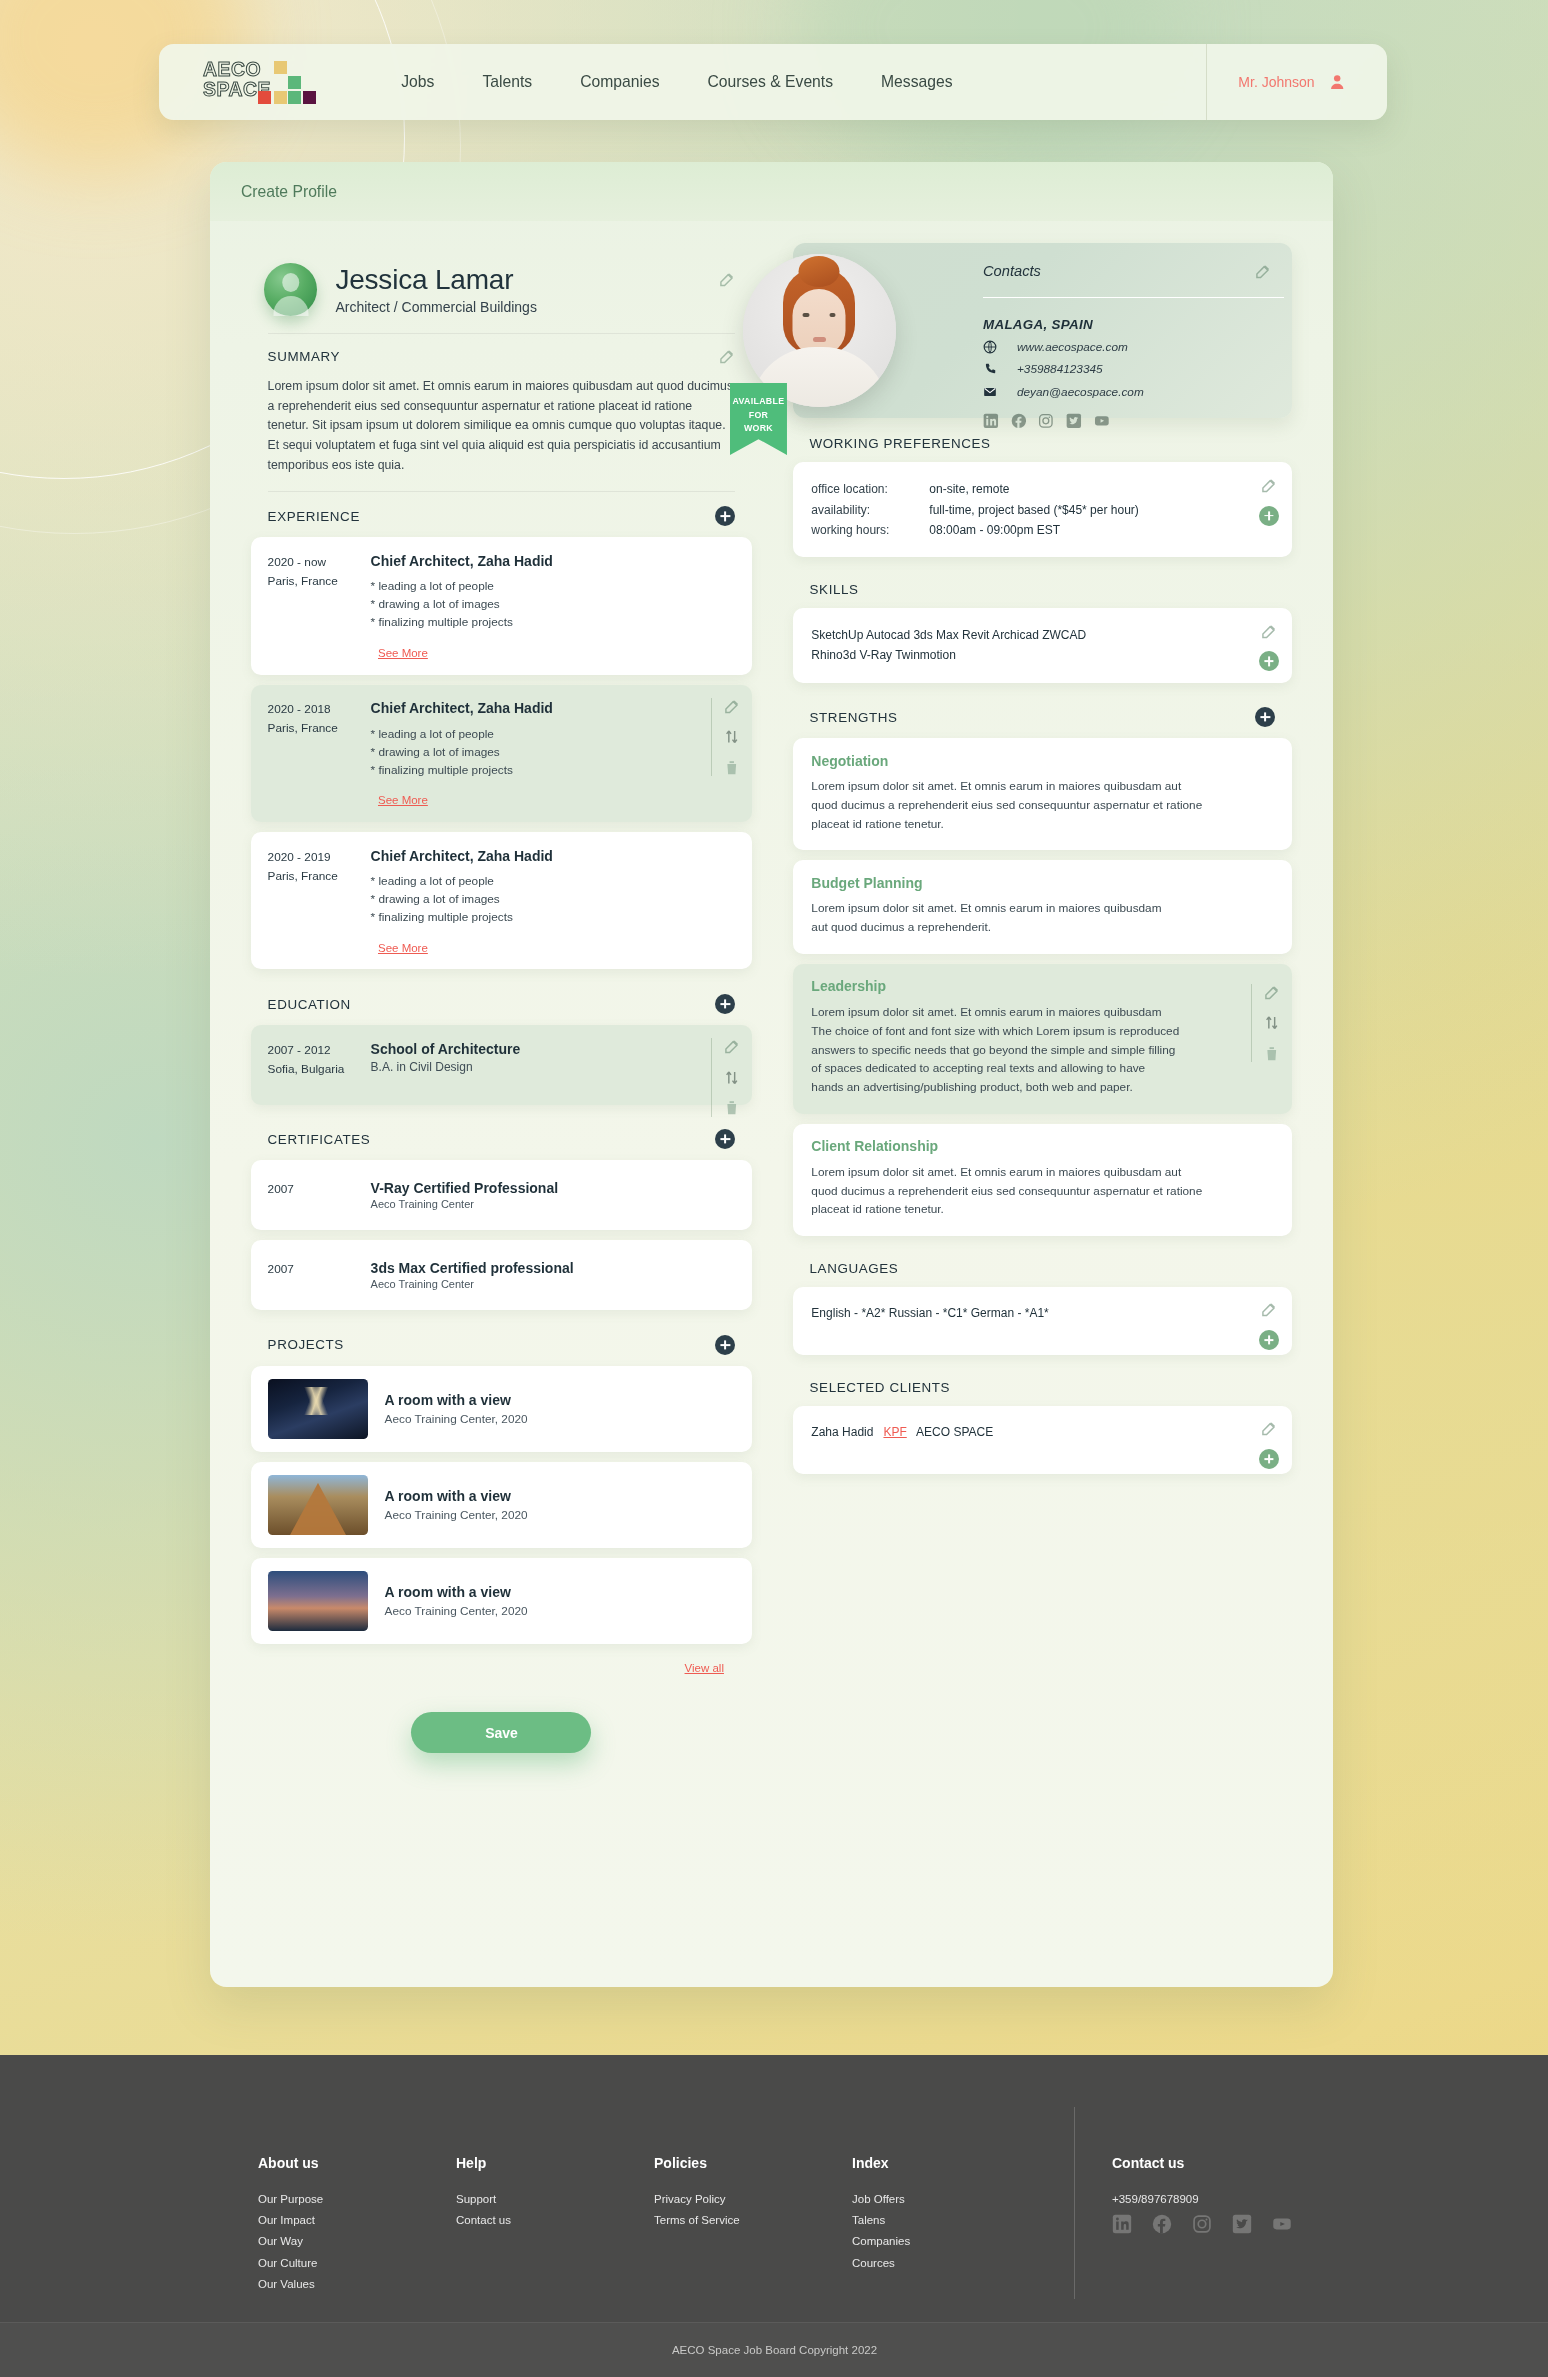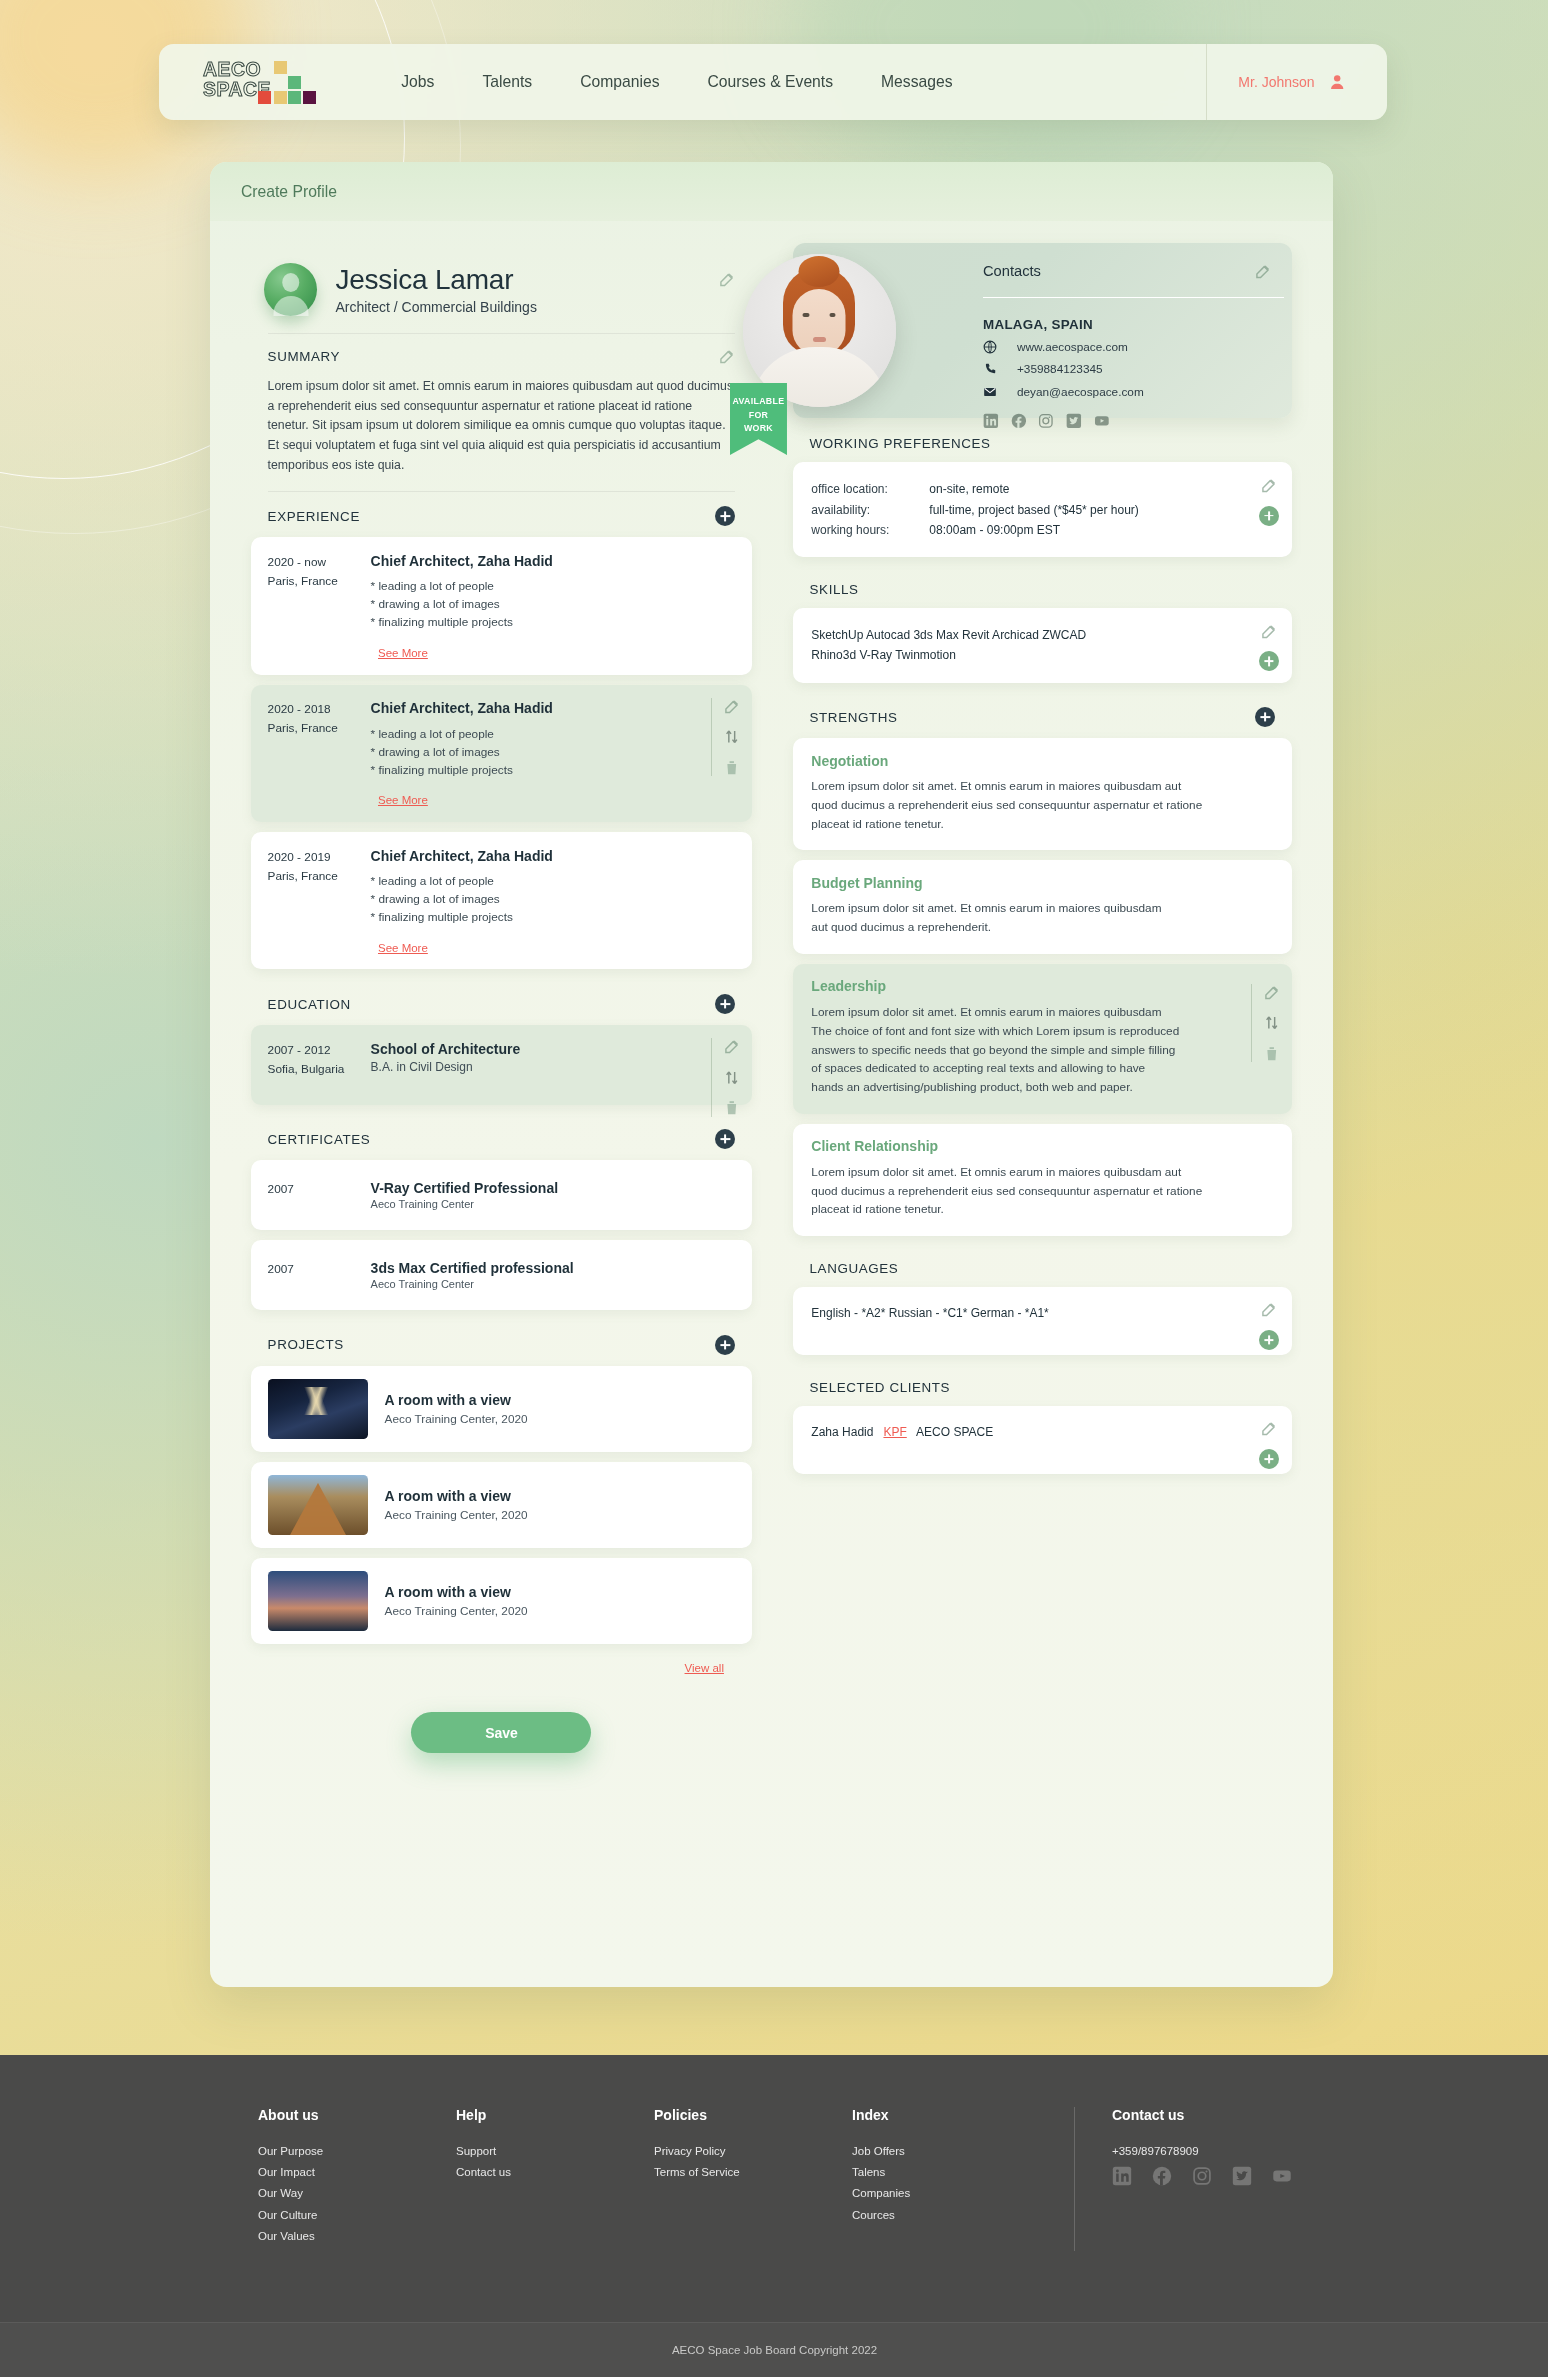--- a/index.html
+++ b/index.html
@@ -159,21 +159,21 @@
   .ph-lip{position:absolute;left:50%;top:48px;transform:translateX(-50%);width:13px;height:4.6px;
     border-radius:3.7px;background:#cf8e7d;}
   .ph-body{position:absolute;left:50%;bottom:-5.5px;transform:translateX(-50%);width:138px;height:66px;
     border-radius:65px 65px 0 0;background:linear-gradient(180deg,#f6f3ee 0%, #ece8e1 100%);}
   .ph-neck{position:absolute;left:50%;top:96px;transform:translateX(-50%);width:28px;height:22px;background:#ecd0bb;}
   .ribbon{position:absolute;left:-63px;top:140px;width:57px;height:72px;background:#4fbd7b;
     color:#fff;font-size:8.8px;font-weight:700;letter-spacing:0.3px;text-align:center;
     padding-top:12px;line-height:1.55;z-index:3;
     clip-path:polygon(0 0,100% 0,100% 100%,50% 78%,0 100%);
     box-shadow:0 9.2px 16.6px rgba(80,180,120,.35);}
-  .ct-body{position:absolute;left:190px;top:20px;right:8px;}
+  .ct-body{position:absolute;left:190px;top:20px;right:8px;font-style:italic;}
   .ct-title{font-size:14.7px;color:#22333c;}
   .ct-line{height:0.9px;background:#fff;margin:18.4px 0 18.4px 0;}
   .ct-city{font-size:13.4px;font-weight:700;color:#1f3039;letter-spacing:0.3px;}
   .ct-item{display:flex;gap:20px;margin-top:8.3px;font-size:11.8px;color:#2d3c45;}
   .ct-socials{display:flex;gap:12px;margin-top:14.7px;}
   .soc{width:15.7px;height:15.7px;opacity:.55;}
 
   
   .kv{display:flex;padding:16.6px 18.4px;}
   .kv-k{width:118px;flex:none;font-size:12px;color:#33424b;line-height:1.72;}
@@ -189,21 +189,21 @@
 
   .str{padding:14.7px 18.4px 16.6px 18.4px;position:relative;}
   .str-t{font-size:14px;color:#6aa87c;font-weight:700;margin-bottom:8.3px;}
   .str-p{font-size:11.8px;color:#3c4a52;line-height:1.6;max-width:396px;}
   .kpf{color:#ef5b52;text-decoration:underline;}
 
   
   .footer{position:absolute;left:0;right:0;top:2055px;height:267px;background:#4a4a49;z-index:6;}
   .f-inner{display:flex;padding:52px 0 0 258px;}
   .f-col{width:198px;}
-  .f-col h4{color:#fff;font-size:14px;margin-bottom:22px;}
+  .f-col h4{color:#fff;font-size:14px;margin-bottom:22px;margin-top:48px;}
   .f-col a{display:block;color:#e8e8e8;font-size:11.5px;text-decoration:none;margin-bottom:9.2px;}
   .f-contact{padding-left:37px;border-left:0.9px solid #6a6a69;margin-left:24px;}
   .f-phone{color:#e4c65f;font-size:14.7px;margin-bottom:24px;display:block;text-decoration:none;}
   .f-soc{display:flex;gap:20px;}
   .f-soc span{width:20px;height:20px;opacity:.55;}
   .copy{position:absolute;left:0;right:0;top:2322px;height:55px;background:#4f4f4e;
     display:flex;align-items:center;justify-content:center;color:#c9c9c8;font-size:11.5px;z-index:6;
     border-top:0.9px solid #5b5b5a;}
 </style>
 </head>

